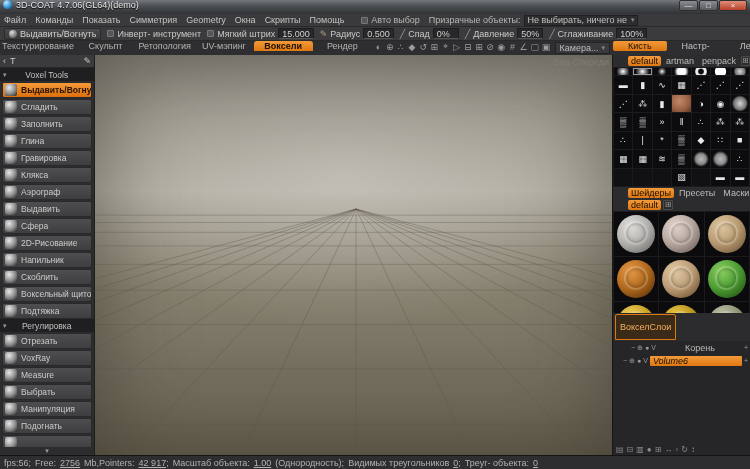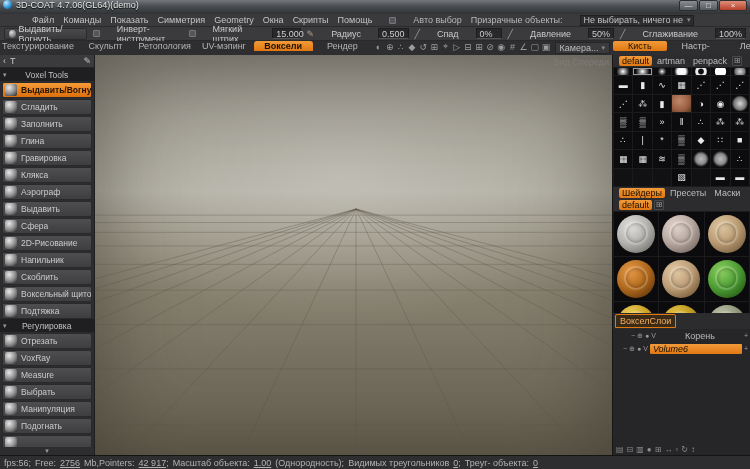--- a/index.html
+++ b/index.html
@@ -22,21 +22,21 @@
   
   .menubar { height:13px; background:#3a3a3c; border-bottom:1px solid #2a2a2c;
     display:flex; align-items:center; padding:0 4px; gap:9px; flex:0 0 auto; }
   .menu-item { color:#c4c4c4; font-size:9px; white-space:nowrap; }
   .chk { width:7px; height:7px; background:#55565a; border:1px solid #77787c;
     border-radius:1px; display:inline-block; flex:0 0 auto; }
   .menubar .lab { color:#b8b8b8; white-space:nowrap; }
   .dd { background:#2d2d2f; border:1px solid #1f1f21; padding:0 3px; height:11px;
     display:flex; align-items:center; gap:4px; color:#c0c0c0; white-space:nowrap; }
   .dd .arr { color:#8a8a8a; font-size:7px; }
-  .grp { display:flex; align-items:center; gap:17px; }
+  .grp { display:flex; align-items:center; gap:3px; }
 
   
   .toolbar { height:14px; background:#3b3b3d; border-bottom:1px solid #292929;
     display:flex; align-items:center; padding:0 4px; gap:6px; flex:0 0 auto; }
   .tool-btn { display:flex; align-items:center; gap:3px; background:linear-gradient(#4a4a4c,#3a3a3c);
     border:1px solid #2a2a2a; border-radius:2px; padding:0 4px; height:12px; color:#d0d0d0; }
   .mini-sphere { width:8px; height:8px; border-radius:50%;
     background:radial-gradient(circle at 35% 30%, #ddd, #777 65%, #333); }
   .val { background:#28282a; border:1px solid #1d1d1f; border-bottom-color:#555;
     padding:0 3px; height:11px; line-height:10px; color:#cfcfcf; min-width:26px; text-align:left; }
@@ -85,21 +85,21 @@
     background:
       radial-gradient(ellipse 70% 55% at 48% 30%, rgba(255,255,255,0.20), rgba(255,255,255,0) 70%),
       linear-gradient(180deg,#8f8b82 0%, #a5a296 22%, #b2afa4 34%, #9d9889 46%, #857f6e 60%, #767061 78%, #6b6554 100%);
     box-shadow:inset 0 0 90px rgba(35,32,24,0.5); }
   .vp-label { position:absolute; top:2px; right:3px; color:#7e7d78; font-size:9px; }
   .gridsvg { position:absolute; inset:0; width:100%; height:100%; }
 
   
   .rightpanel { width:138px; flex:0 0 auto; background:#262628; display:flex;
     flex-direction:column; border-left:1px solid #161616; }
-  .rp-row { display:flex; align-items:center; background:#2c2c2e; padding:1px 6px; gap:2px; flex:0 0 auto; }
+  .rp-row { display:flex; align-items:center; background:#2c2c2e; padding:1px 15px; gap:2px; flex:0 0 auto; }
   .rp-subtab { color:#bdbdbd; padding:0 3px; white-space:nowrap; font-size:9px; }
   .rp-subtab.active { background:linear-gradient(#f29a3a,#e07812); color:#1a1000; border-radius:2px; }
   .plus-ico { color:#9a9a9a; border:1px solid #4a4a4a; font-size:8px; line-height:8px;
     width:10px; text-align:center; border-radius:1px; }
   .brush-grid { display:grid; grid-template-columns:repeat(7,1fr); gap:1px; background:#1b1b1d;
     padding:1px; height:120px; overflow:hidden; flex:0 0 auto; }
   .bcell { background:#0c0c0e; position:relative; display:flex; align-items:center;
     justify-content:center; color:#e8e8e8; font-size:9px; overflow:hidden; }
   .bcell.sel { outline:1px solid #9a9a9a; outline-offset:-1px; }
   .bc { width:100%; height:100%; display:flex; align-items:center; justify-content:center; }
@@ -117,21 +117,21 @@
   .shader-grid { display:grid; grid-template-columns:repeat(3,1fr); gap:1px; background:#1b1b1d;
     padding:1px; height:102px; overflow:hidden; flex:0 0 auto; }
   .scell { background:#0b0b0d; height:44px; display:flex; align-items:center; justify-content:center; }
   .sphere { width:38px; height:38px; border-radius:50%; position:relative; }
   .sphere::after { content:""; position:absolute; left:18%; top:16%; width:52%; height:52%;
     border-radius:50%; border:2px solid rgba(255,255,255,0.18);
     box-shadow:inset 0 0 4px rgba(0,0,0,0.35); }
 
   .layers-tabrow { display:flex; align-items:center; background:#2c2c2e; padding:1px 2px; flex:0 0 auto; }
   .layers-tab { border:1px solid #e07812; color:#f0a050; background:#38parte2a1a; padding:0 4px; }
-  .layers-tab { border:1px solid #e07812; color:#f5b060; background:#3a2a18; padding:1px 4px; border-radius:2px 2px 0 0; }
+  .layers-tab { border:1px solid #e07812; color:#f5b060; background:#3a2a18; padding:7px 4px; border-radius:2px 2px 0 0; }
   .layer-row { display:flex; align-items:center; height:13px; gap:2px; padding:0 2px; color:#b8b8b8; flex:0 0 auto; }
   .layer-row .mini { color:#9a9a9a; font-size:7px; }
   .layer-name { flex:1; text-align:center; white-space:nowrap; overflow:hidden; }
   .layer-name.sel { background:linear-gradient(#f29a3a,#e07812); color:#1a1000; text-align:left; padding:0 3px; border-radius:1px;font-style:italic; }
   .rp-fill { flex:1 1 auto; background:#262628; }
   .rp-bottom { display:flex; align-items:center; gap:3px; padding:1px 3px; color:#8e8e8e;
     font-size:8px; flex:0 0 auto; }
 
   
   .statusbar { height:14px; background:#2e2e30; border-top:1px solid #141414; display:flex;
@@ -148,21 +148,21 @@
     <span class="app-ico"></span>
     <span class="title-text">3D-COAT 4.7.06(GL64)(demo)</span>
     <span class="win-btns">
       <span class="win-btn">—</span>
       <span class="win-btn">□</span>
       <span class="win-btn close">×</span>
     </span>
   </div>
 
   <div class="menubar">
-    <span id="menu-items" style="display:flex;gap:9px;margin-left:28px;">
+    <span id="menu-items" style="display:flex;gap:9px;">
         <span class="menu-item">Файл</span>
         <span class="menu-item">Команды</span>
         <span class="menu-item">Показать</span>
         <span class="menu-item">Симметрия</span>
         <span class="menu-item">Geometry</span>
         <span class="menu-item">Окна</span>
         <span class="menu-item">Скрипты</span>
         <span class="menu-item">Помощь</span>
       </span>
     <span class="grp" style="margin-left:8px;">

